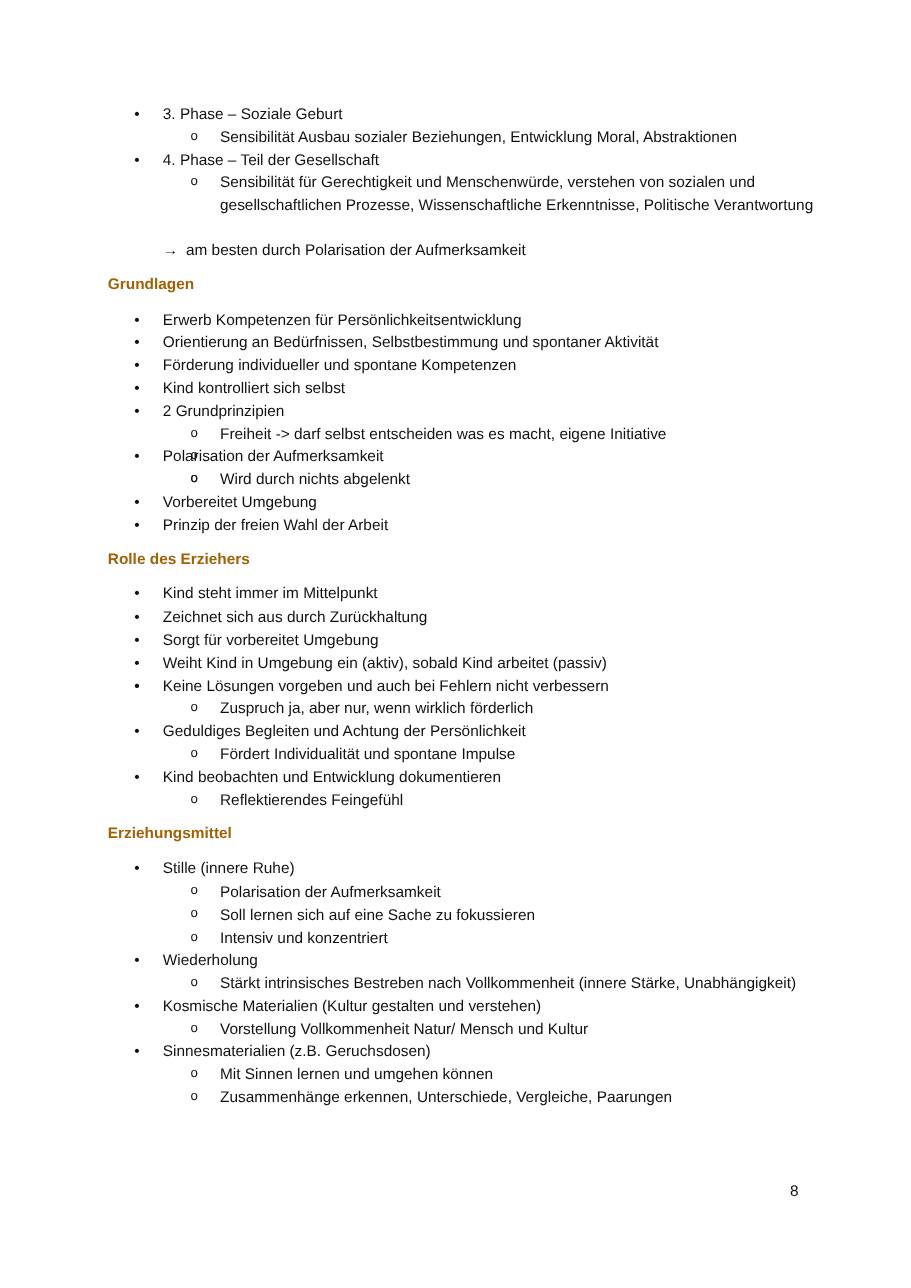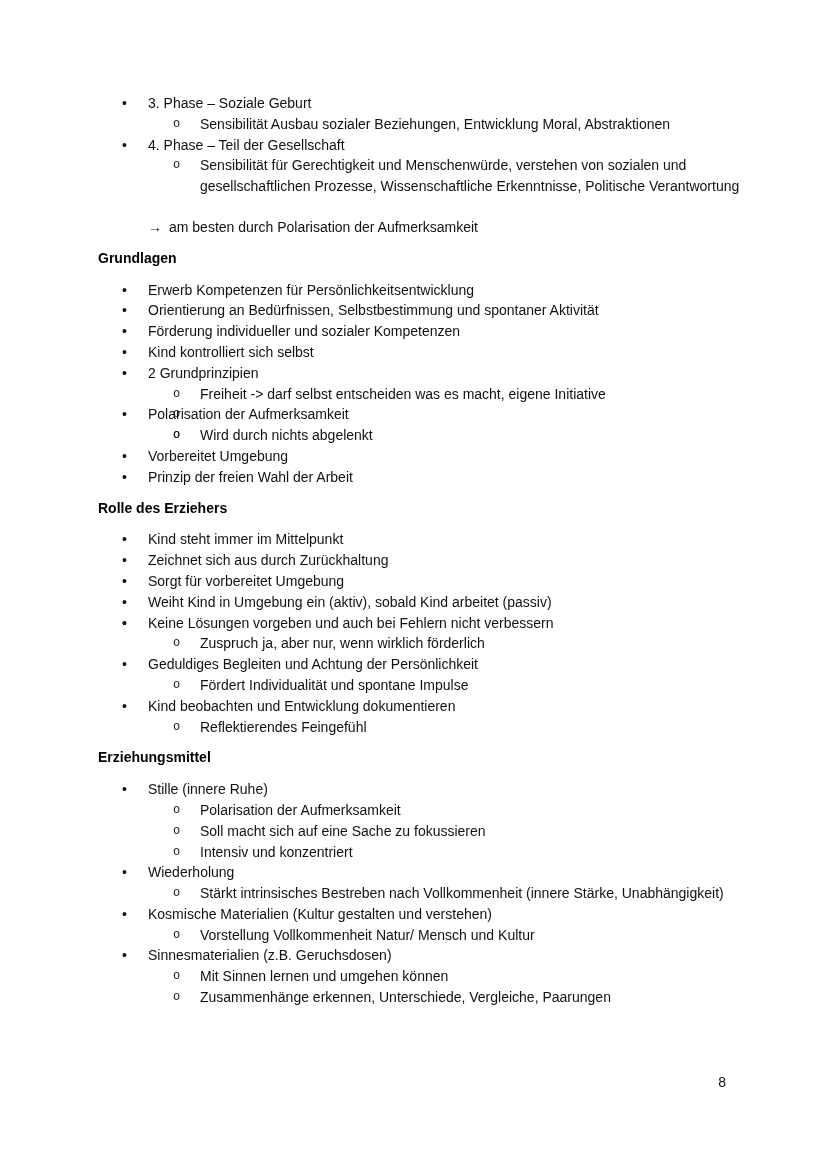--- a/index.html
+++ b/index.html
@@ -43,21 +43,21 @@
   .item.arrow > .marker {
     position: static;
     margin-right: 7px;
     font-weight: bold;
   }
   h2.section-heading {
     font-size: 14px;
     font-weight: bold;
     line-height: 20.8px;
     margin: 10px 0 11px 0;
-    color: #000000;
+    color: #a16207;
   }
   .page-number {
     position: absolute;
     top: 1072px;
     right: 102px;
     line-height: 20.8px;
     font-size: 14px;
   }
 </style>
 </head>
@@ -65,21 +65,21 @@
 
 <div class="content">
     <div class="item l1"><span class="marker">•</span><span>3. Phase – Soziale Geburt</span></div>
     <div class="item l2"><span class="marker">o</span><span>Sensibilität Ausbau sozialer Beziehungen, Entwicklung Moral, Abstraktionen</span></div>
     <div class="item l1"><span class="marker">•</span><span>4. Phase – Teil der Gesellschaft</span></div>
     <div class="item l2"><span class="marker">o</span><span>Sensibilität für Gerechtigkeit und Menschenwürde, verstehen von sozialen und gesellschaftlichen Prozesse, Wissenschaftliche Erkenntnisse, Politische Verantwortung</span></div>
     <div class="item arrow"><span class="marker">→</span><span>am besten durch Polarisation der Aufmerksamkeit</span></div>
     <h2 class="section-heading">Grundlagen</h2>
     <div class="item l1"><span class="marker">•</span><span>Erwerb Kompetenzen für Persönlichkeitsentwicklung</span></div>
     <div class="item l1"><span class="marker">•</span><span>Orientierung an Bedürfnissen, Selbstbestimmung und spontaner Aktivität</span></div>
-    <div class="item l1"><span class="marker">•</span><span>Förderung individueller und sozialer Kompetenzen</span></div>
+    <div class="item l1"><span class="marker">•</span><span>Förderung individueller und spontane Kompetenzen</span></div>
     <div class="item l1"><span class="marker">•</span><span>Kind kontrolliert sich selbst</span></div>
     <div class="item l1"><span class="marker">•</span><span>2 Grundprinzipien</span></div>
     <div class="item l2"><span class="marker">o</span><span>Freiheit -&gt; darf selbst entscheiden was es macht, eigene Initiative</span></div>
     <div class="item l2"><span class="marker">o</span></div>
     <div class="item l1"><span class="marker">•</span><span>Polarisation der Aufmerksamkeit</span></div>
     <div class="item l2"><span class="marker">o</span></div>
     <div class="item l2"><span class="marker">o</span><span>Wird durch nichts abgelenkt</span></div>
     <div class="item l1"><span class="marker">•</span><span>Vorbereitet Umgebung</span></div>
     <div class="item l1"><span class="marker">•</span><span>Prinzip der freien Wahl der Arbeit</span></div>
     <h2 class="section-heading">Rolle des Erziehers</h2>
@@ -90,21 +90,21 @@
     <div class="item l1"><span class="marker">•</span></div>
     <div class="item l1"><span class="marker">•</span><span>Keine Lösungen vorgeben und auch bei Fehlern nicht verbessern</span></div>
     <div class="item l2"><span class="marker">o</span><span>Zuspruch ja, aber nur, wenn wirklich förderlich</span></div>
     <div class="item l1"><span class="marker">•</span><span>Geduldiges Begleiten und Achtung der Persönlichkeit</span></div>
     <div class="item l2"><span class="marker">o</span><span>Fördert Individualität und spontane Impulse</span></div>
     <div class="item l1"><span class="marker">•</span><span>Kind beobachten und Entwicklung dokumentieren</span></div>
     <div class="item l2"><span class="marker">o</span><span>Reflektierendes Feingefühl</span></div>
     <h2 class="section-heading">Erziehungsmittel</h2>
     <div class="item l1"><span class="marker">•</span><span>Stille (innere Ruhe)</span></div>
     <div class="item l2"><span class="marker">o</span><span>Polarisation der Aufmerksamkeit</span></div>
-    <div class="item l2"><span class="marker">o</span><span>Soll macht sich auf eine Sache zu fokussieren</span></div>
+    <div class="item l2"><span class="marker">o</span><span>Soll lernen sich auf eine Sache zu fokussieren</span></div>
     <div class="item l2"><span class="marker">o</span><span>Intensiv und konzentriert</span></div>
     <div class="item l1"><span class="marker">•</span><span>Wiederholung</span></div>
     <div class="item l2"><span class="marker">o</span><span>Stärkt intrinsisches Bestreben nach Vollkommenheit (innere Stärke, Unabhängigkeit)</span></div>
     <div class="item l1"><span class="marker">•</span><span>Kosmische Materialien (Kultur gestalten und verstehen)</span></div>
     <div class="item l2"><span class="marker">o</span><span>Vorstellung Vollkommenheit Natur/ Mensch und Kultur</span></div>
     <div class="item l1"><span class="marker">•</span><span>Sinnesmaterialien (z.B. Geruchsdosen)</span></div>
     <div class="item l2"><span class="marker">o</span><span>Mit Sinnen lernen und umgehen können</span></div>
     <div class="item l2"><span class="marker">o</span><span>Zusammenhänge erkennen, Unterschiede, Vergleiche, Paarungen</span></div>
   </div>
 

